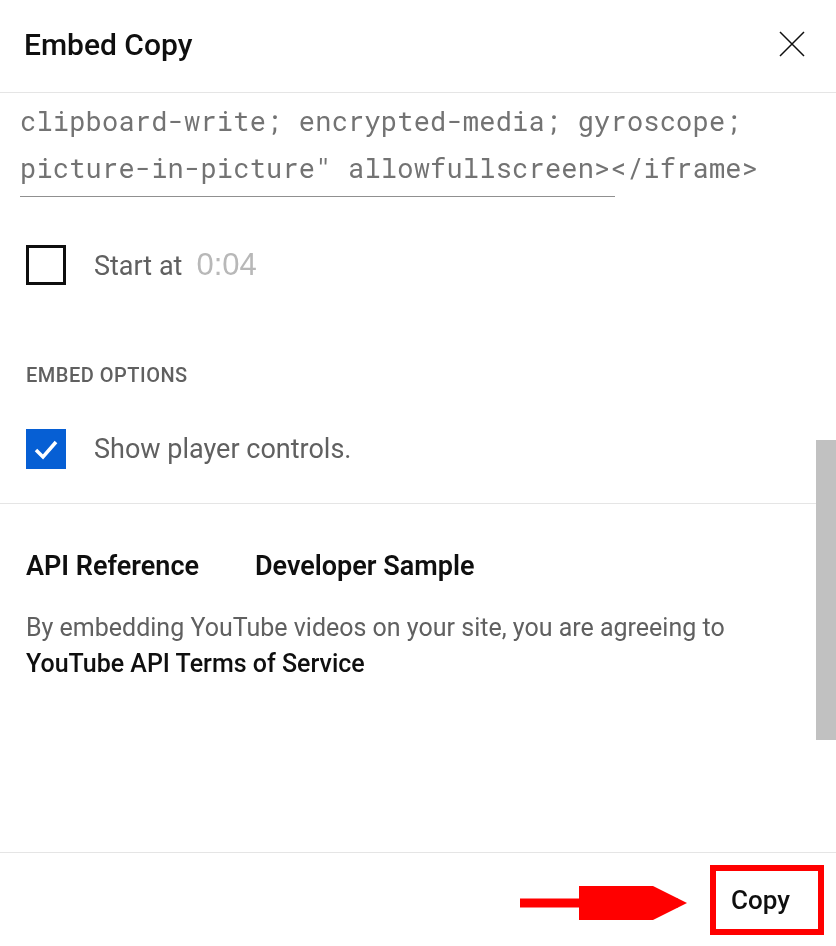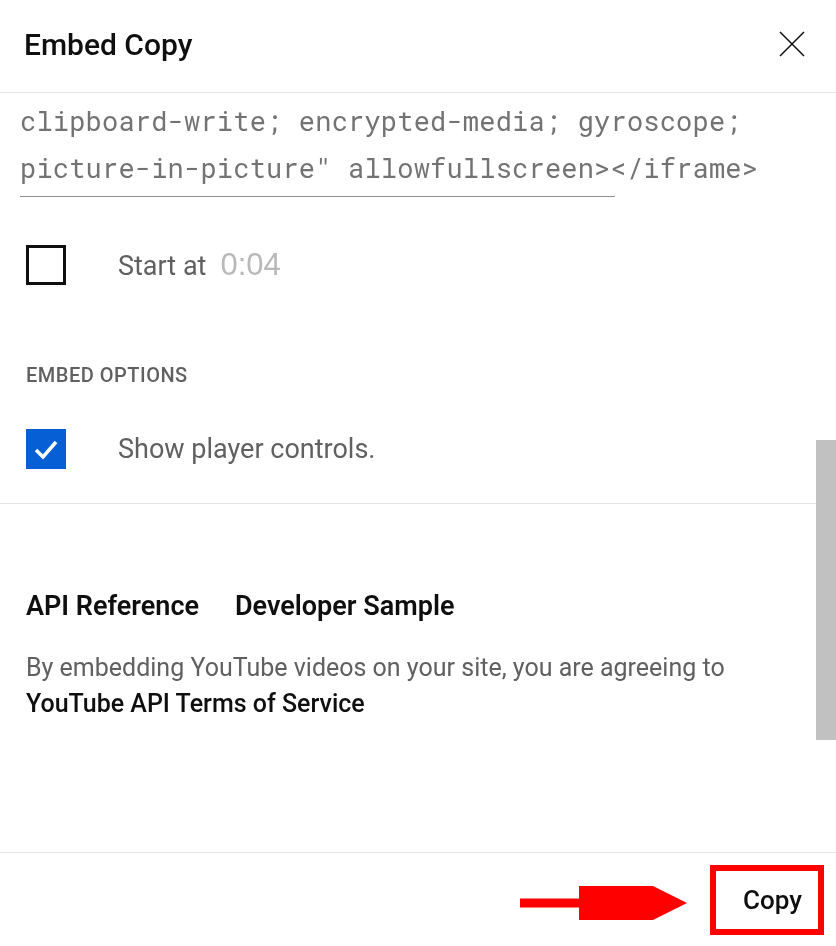--- a/index.html
+++ b/index.html
@@ -13,33 +13,33 @@
   .content { flex: 1; overflow-y: auto; padding: 0 0 0 0; position: relative; }
   .scrolltrack { position: absolute; right: 0; top: 110px; width: 20px; height: 740px; background: transparent; }
   .scrollthumb { position: absolute; right: 0; top: 330px; width: 20px; height: 300px; background: #c1c1c1; border-radius: 0; }
   .code-area { padding: 4px 28px 0 20px; font-family: "Roboto Mono", Menlo, Consolas, monospace; font-size: 27px; color: #737373; line-height: 1.75; letter-spacing: 0.2px; }
   .code-underline { border-bottom: 1px solid #909090; width: 595px; margin-top: 4px; }
   .row { display: flex; align-items: center; gap: 28px; padding: 0 0 0 26px; }
   .row.startat { margin-top: 48px; }
   .checkbox { width: 40px; height: 40px; border: 3px solid #0f0f0f; display: inline-flex; align-items: center; justify-content: center; cursor: pointer; background: #fff; }
   .checkbox.checked { background: #065fd4; border-color: #065fd4; }
   .checkbox.checked svg { width: 28px; height: 28px; stroke: #fff; stroke-width: 3.5; fill: none; }
-  .label { font-size: 27px; color: #606060; margin-left: 24px; }
+  .label { font-size: 27px; color: #606060; }
   .startat .label { display: flex; align-items: baseline; gap: 14px; }
   .time-input { font-size: 31px; color: #b8b8b8; border: none; outline: none; width: 70px; background: transparent; }
   .section-h { font-size: 20px; font-weight: 500; letter-spacing: 0.5px; color: #606060; padding: 0 0 0 26px; margin-top: 78px; margin-bottom: 42px; }
   .row.opt { margin-top: 0; margin-bottom: 34px; }
   .info-icon { margin-left: 8px; width: 28px; height: 28px; display: inline-flex; align-items: center; justify-content: center; }
   .info-icon svg { width: 26px; height: 26px; stroke: #0f0f0f; stroke-width: 2; fill: none; }
   .sep { border: none; border-top: 1px solid #e5e5e5; margin-top: 34px; }
-  .links { display: flex; gap: 36px; padding: 46px 26px 28px 26px; margin-top: 40px; }
+  .links { display: flex; gap: 56px; padding: 46px 26px 28px 26px; }
   .link { font-size: 27px; font-weight: 600; color: #0f0f0f; cursor: pointer; }
   .terms { font-size: 25px; color: #606060; padding: 0 26px 44px 26px; line-height: 1.45; }
   .terms .tos { color: #0f0f0f; font-weight: 500; cursor: pointer; }
-  .footer { border-top: 1px solid #e5e5e5; height: 94px; display: flex; align-items: center; justify-content: flex-end; padding-right: 14px; position: relative; }
+  .footer { border-top: 1px solid #e5e5e5; height: 94px; display: flex; align-items: center; justify-content: flex-end; padding-right: 26px; position: relative; }
   .copy-btn { font-size: 26px; font-weight: 500; color: #0f0f0f; padding: 18px 20px; cursor: pointer; background: #fff; }
   .annot-box { position: absolute; border: 6px solid #ff0000; pointer-events: none; }
   .annot-box.copy { right: 12px; top: 12px; width: 114px; height: 70px; }
   .arrow { position: absolute; left: 516px; top: 886px; width: 180px; height: 30px; pointer-events: none; }
   .arrow svg { width: 180px; height: 34px; }
 </style>
 </head>
 <body>
 
 <div class="dialog">

